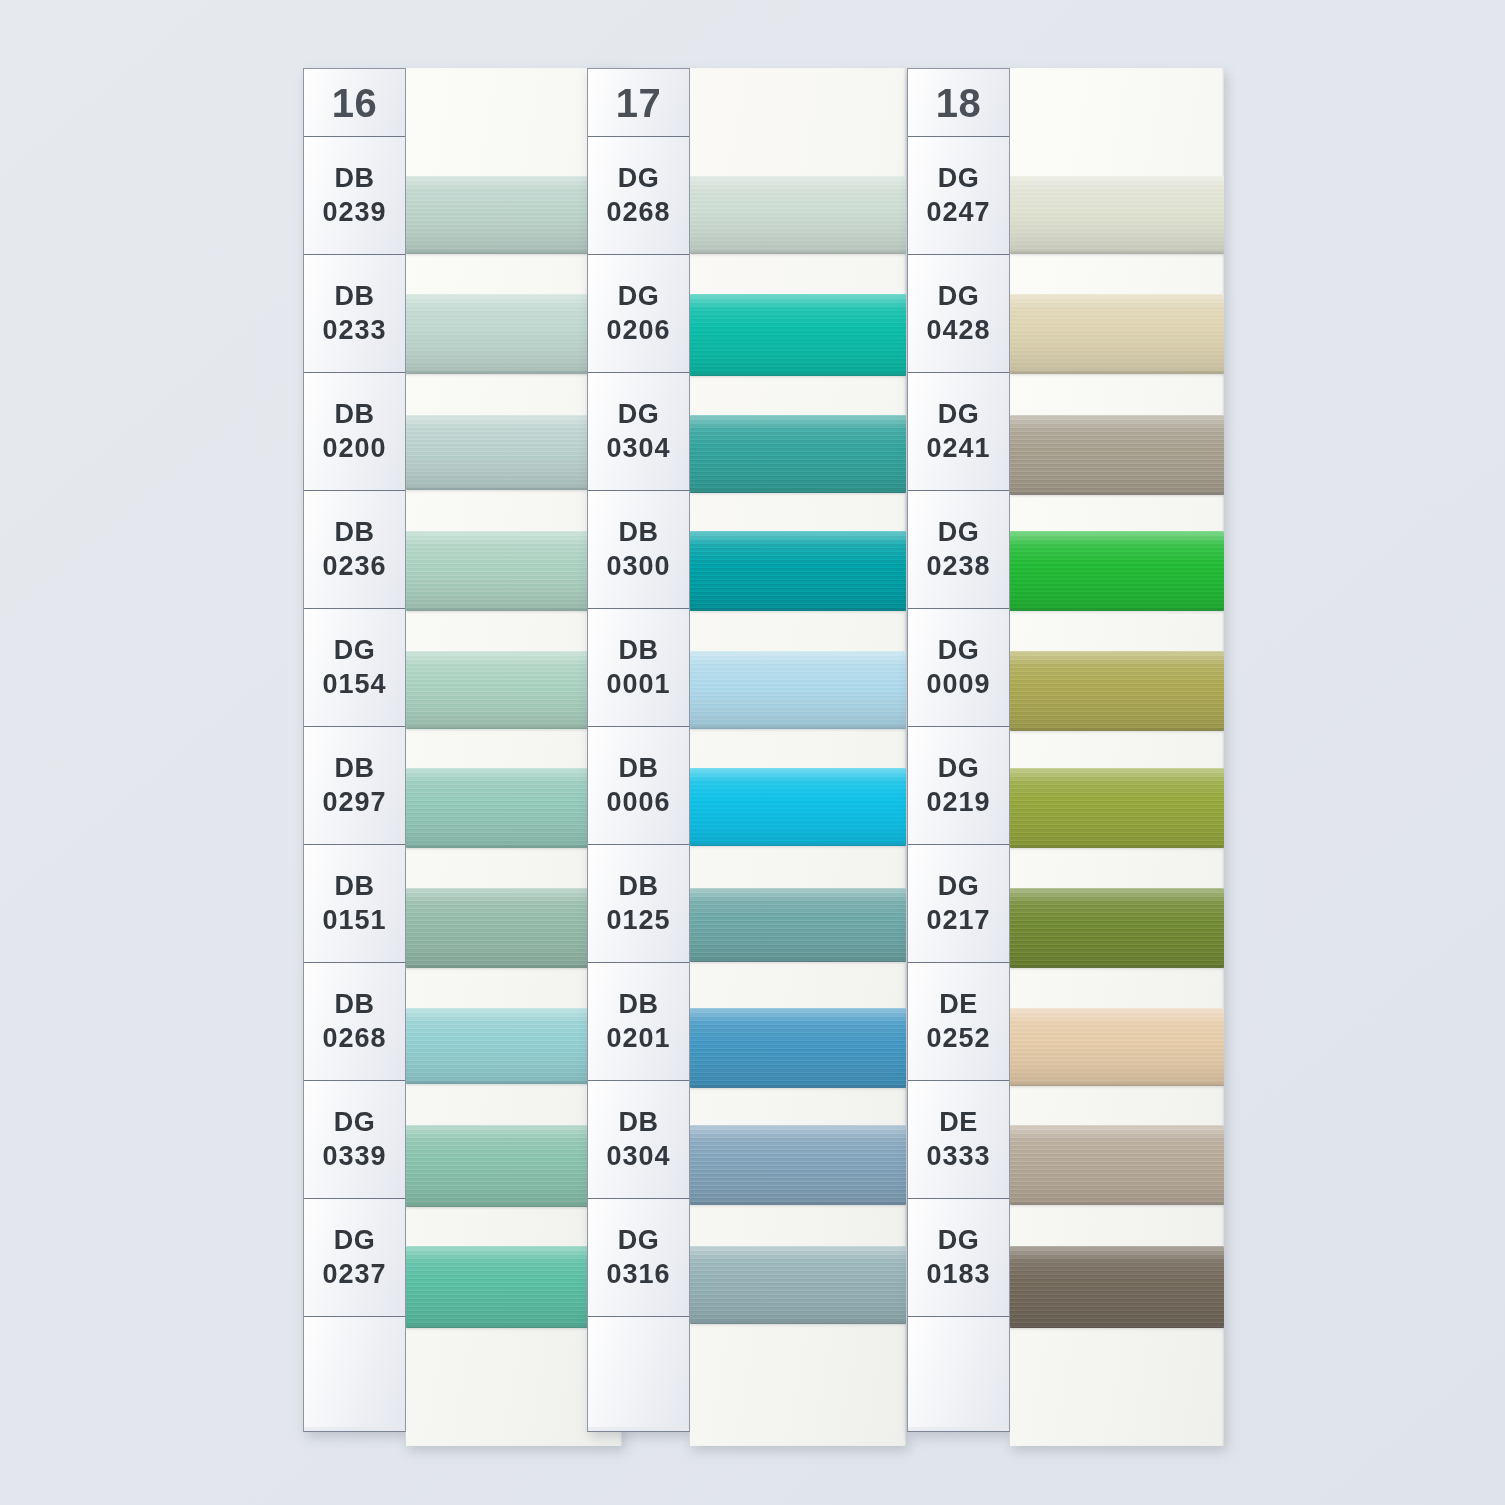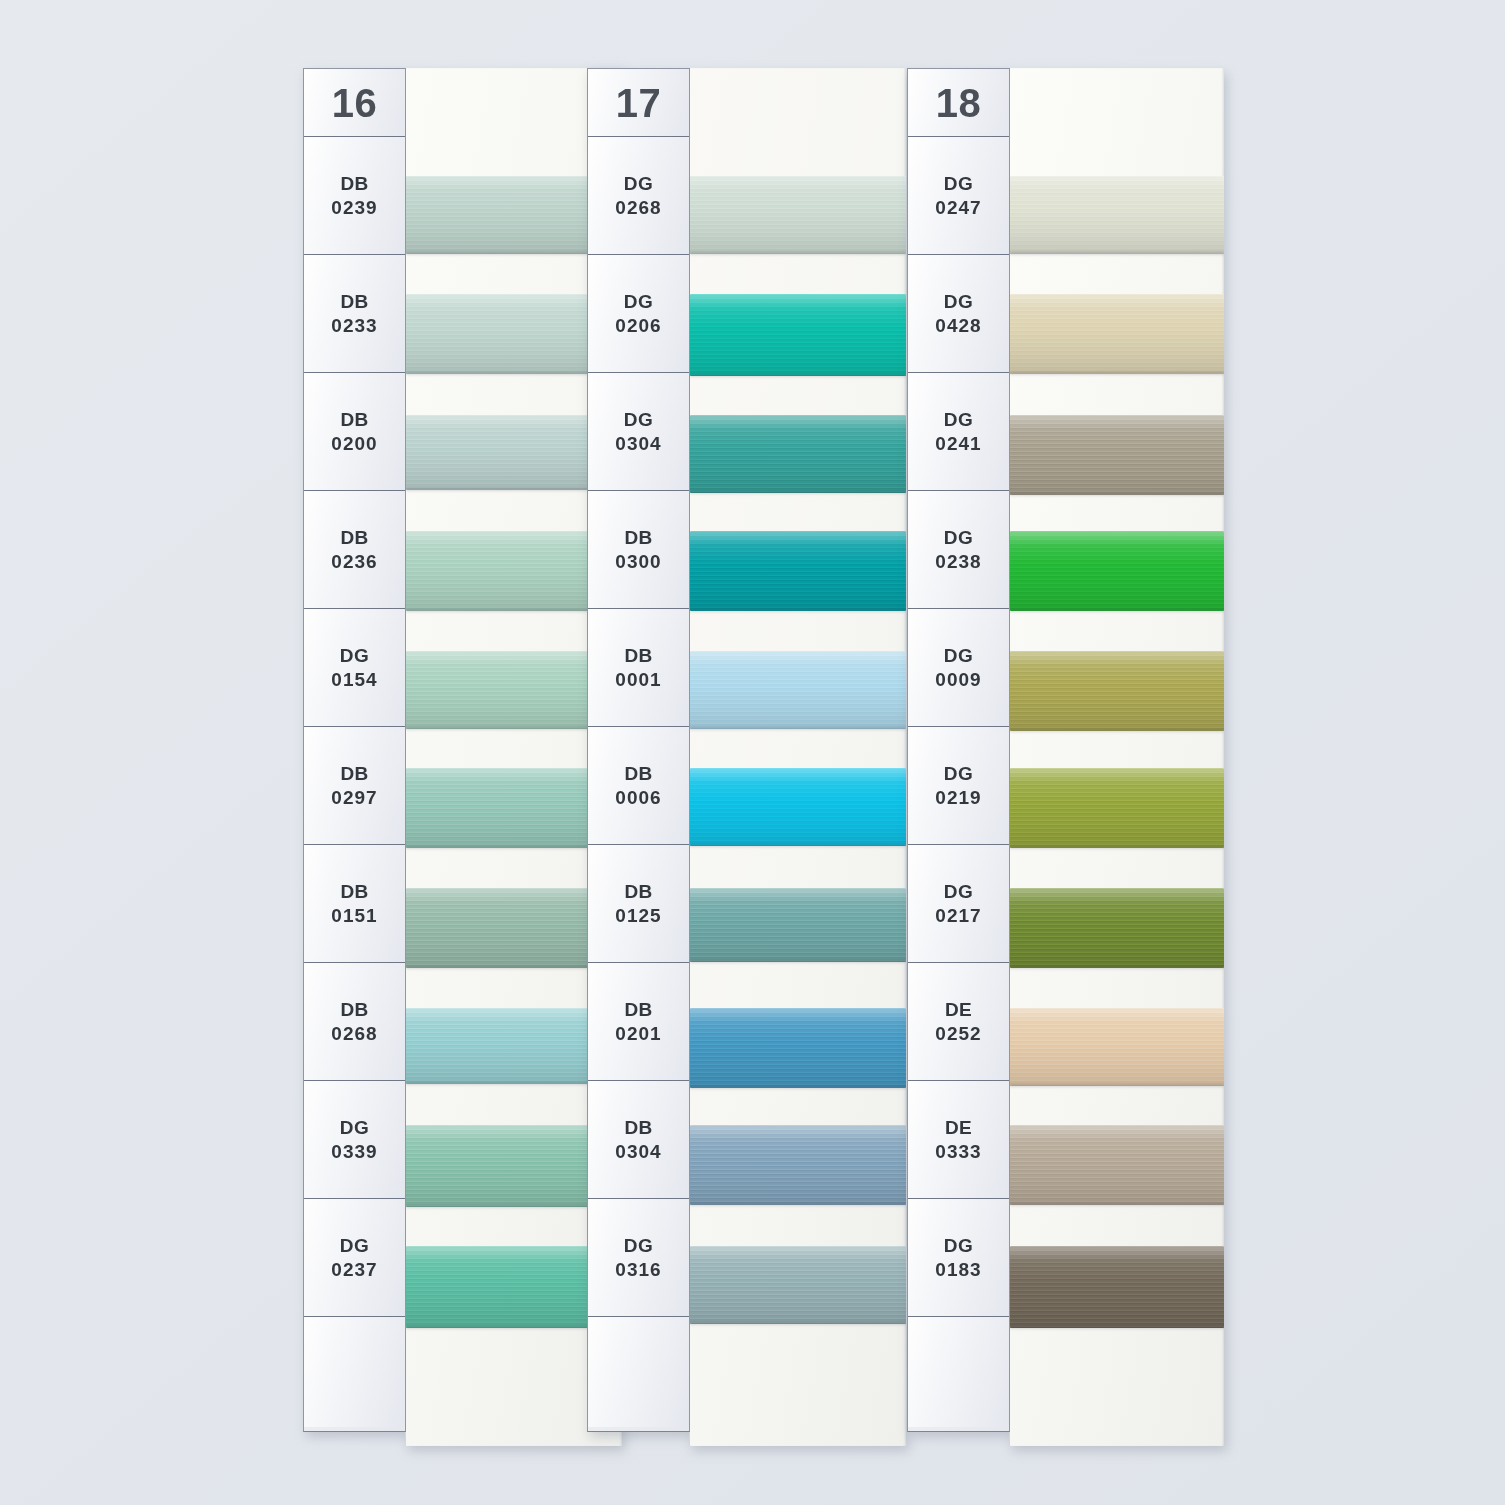--- a/index.html
+++ b/index.html
@@ -60,21 +60,21 @@
   .label-cell.tail { height: 110px; border-bottom: none; }
 
   .card-number {
     font-size: 40px;
     font-weight: 700;
     color: #4a4f58;
     letter-spacing: .5px;
     line-height: 1;
   }
   .code-prefix, .code-number {
-    font-size: 19px;
+    font-size: 27px;
     font-weight: 700;
     color: #33383f;
     line-height: 1.25;
     letter-spacing: .4px;
   }
   .code-number { letter-spacing: 1px; }
 
   
   .board {
     position: relative;

